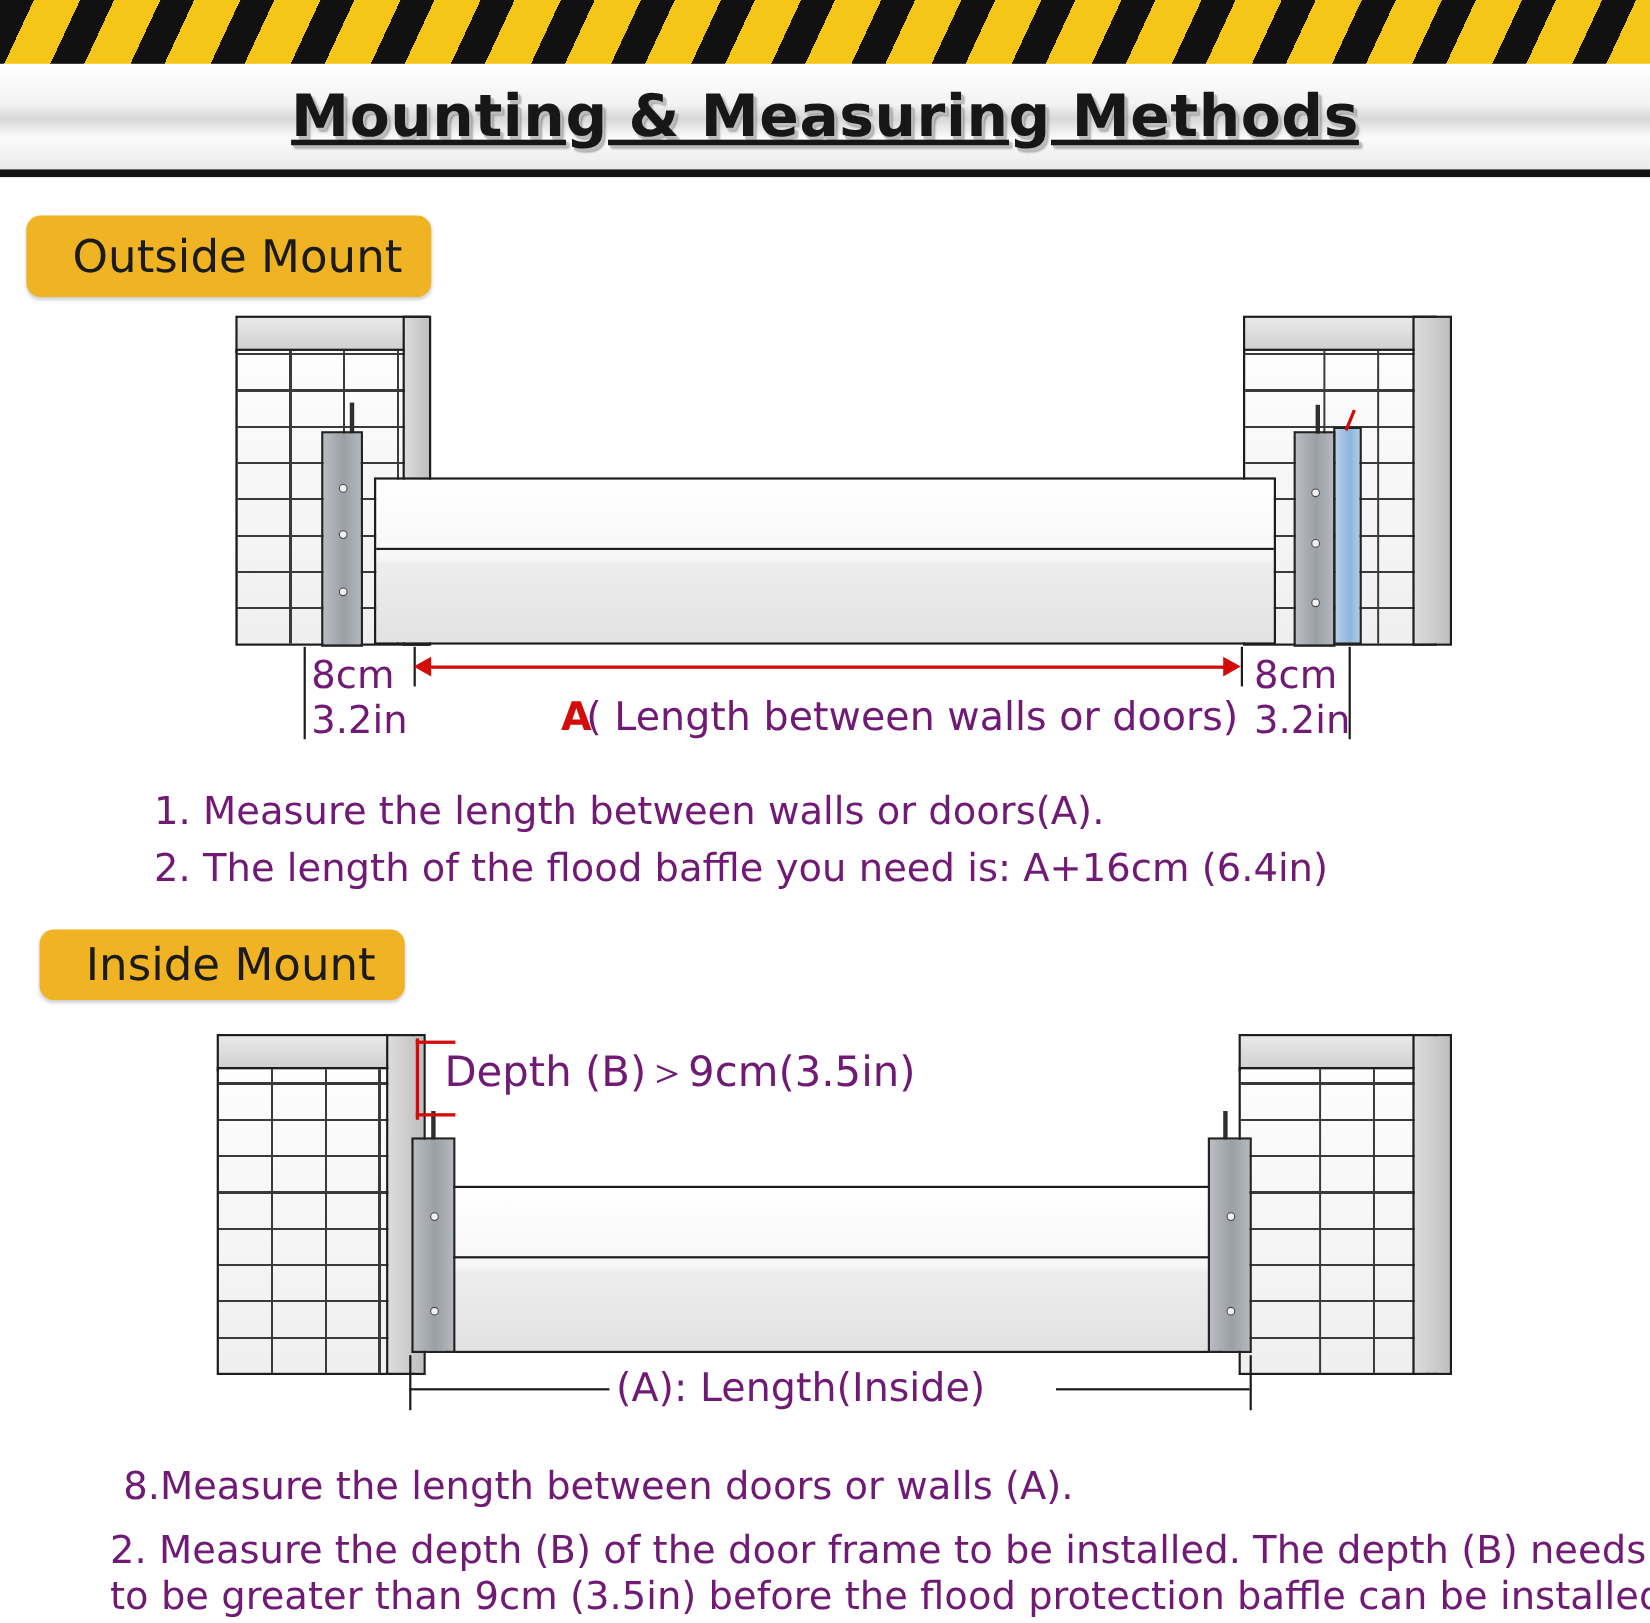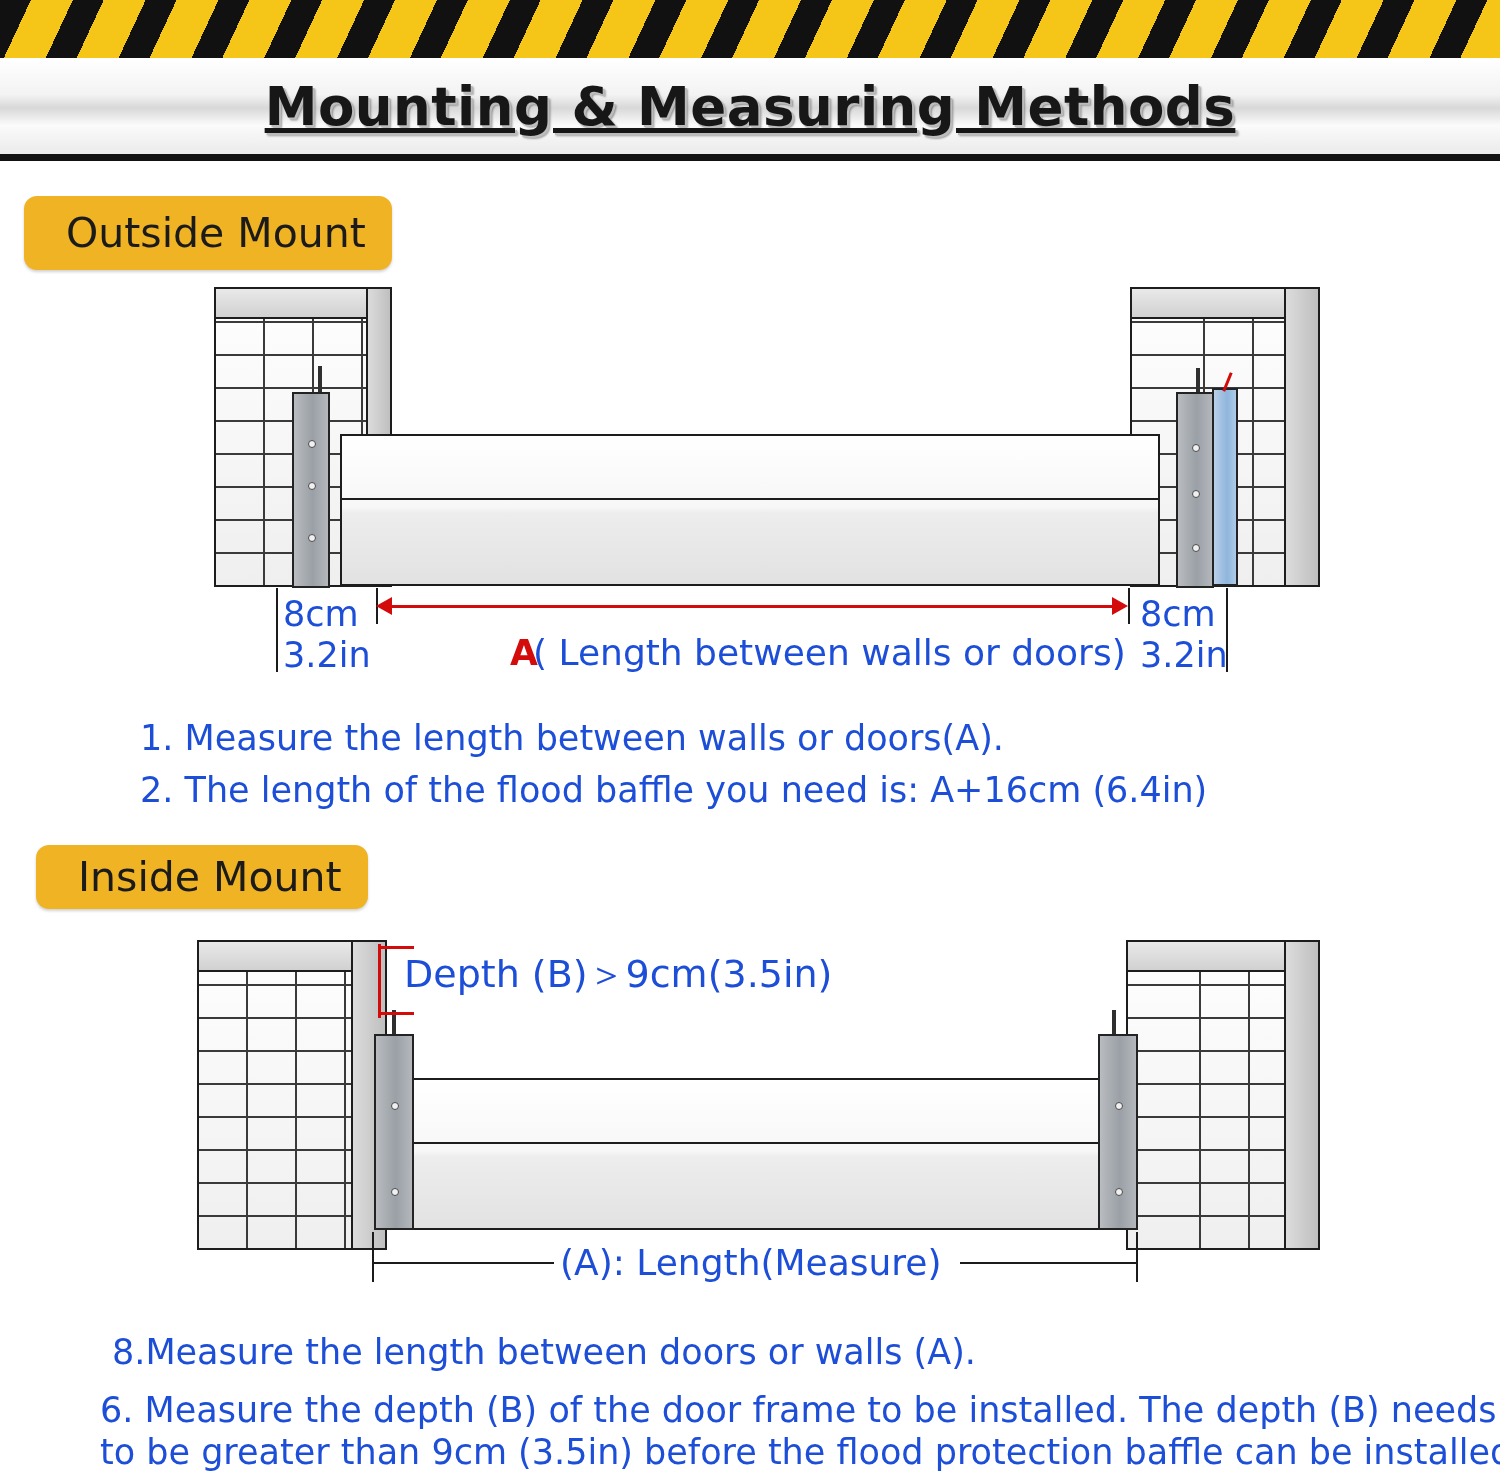--- a/index.html
+++ b/index.html
@@ -68,21 +68,21 @@
     color: #1b1b1b;
     font-family: "DejaVu Sans", sans-serif;
     margin-left: 16px;
   }
   #chip-outside { left: 24px; top: 196px; height: 74px; }
   #chip-inside  { left: 36px; top: 845px; height: 64px; }
 
   
   .txt {
     position: absolute;
-    color: #1d4ed8;
+    color: #701a75;
     font-family: "DejaVu Sans", sans-serif;
     white-space: nowrap;
   }
 
   
   .pillar {
     position: absolute;
   }
   .pillar .top {
     position: absolute;
@@ -297,19 +297,19 @@
   <div class="tick red" style="left:378px; top:944px; height:74px;"></div>
   <div class="tick red" style="left:378px; top:946px; width:36px; height:3px;"></div>
   <div class="tick red" style="left:378px; top:1012px; width:36px; height:3px;"></div>
 
   <div class="txt" style="left:404px; top:949px; font-size:38px;">Depth (B)＞9cm(3.5in)</div>
 
   <div class="tick" style="left:372px; top:1232px; height:50px;"></div>
   <div class="tick" style="left:1136px; top:1232px; height:50px;"></div>
   <div class="blackline" style="left:372px; top:1262px; width:182px;"></div>
   <div class="blackline" style="left:960px; top:1262px; width:176px;"></div>
-  <div class="txt" style="left:560px; top:1242px; font-size:36px;">(A): Length(Measure)</div>
+  <div class="txt" style="left:560px; top:1242px; font-size:36px;">(A): Length(Inside)</div>
 
   <div class="txt" style="left:112px; top:1332px; font-size:35px;">8.Measure the length between doors or walls (A).</div>
-  <div class="txt" style="left:100px; top:1390px; font-size:35px;">6. Measure the depth (B) of the door frame to be installed. The depth (B) needs</div>
+  <div class="txt" style="left:100px; top:1390px; font-size:35px;">2. Measure the depth (B) of the door frame to be installed. The depth (B) needs</div>
   <div class="txt" style="left:100px; top:1432px; font-size:35px;">to be greater than 9cm (3.5in) before the flood protection baffle can be installed.</div>
 
 </div>
 
 </body></html>

